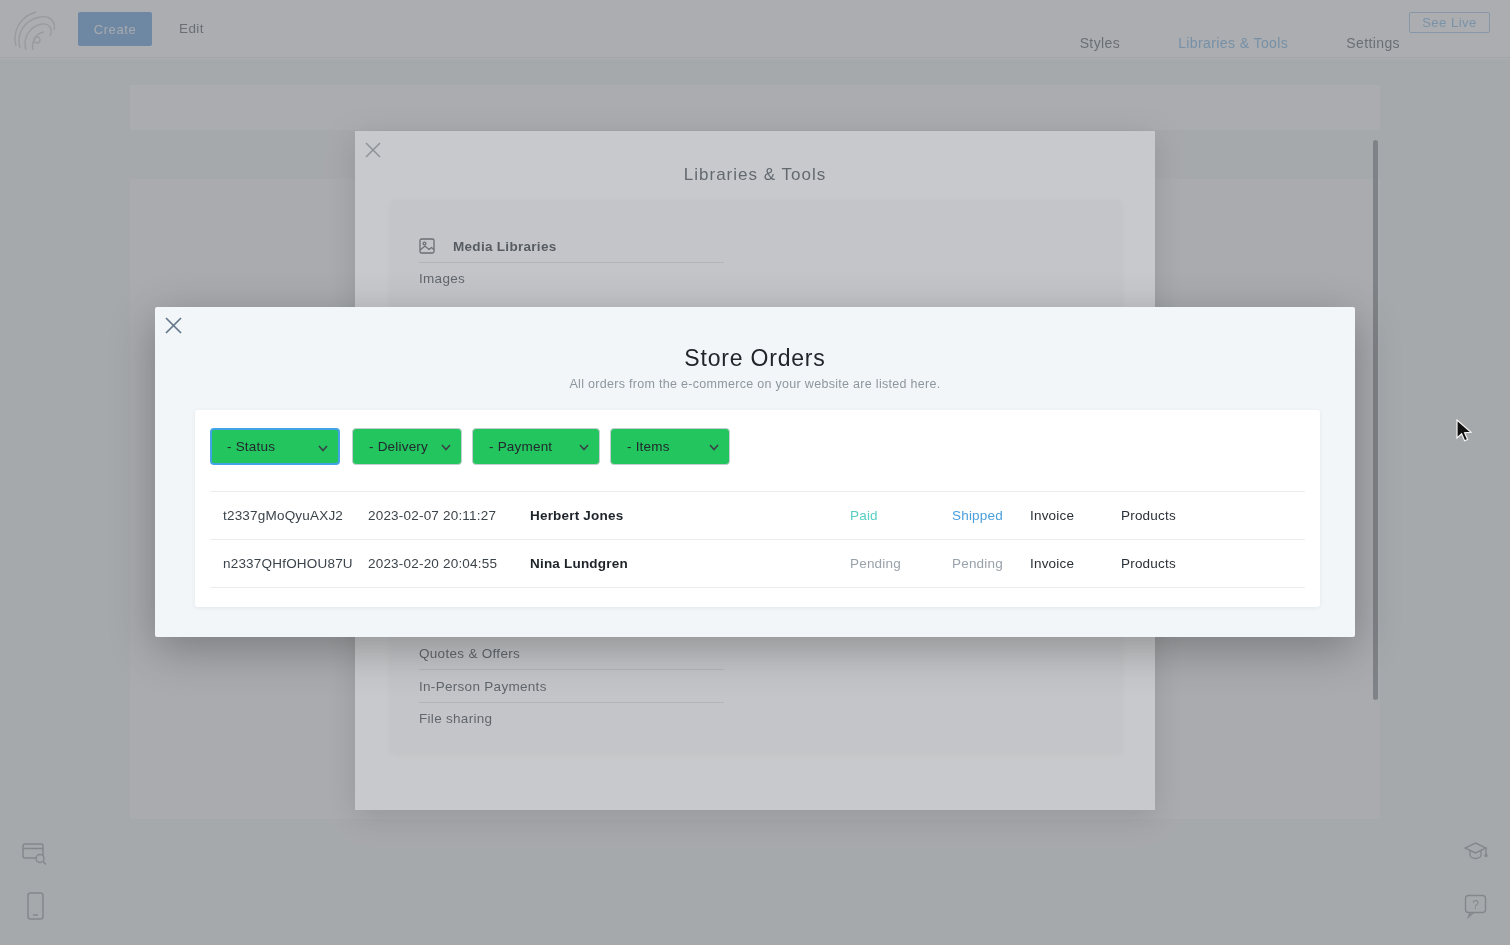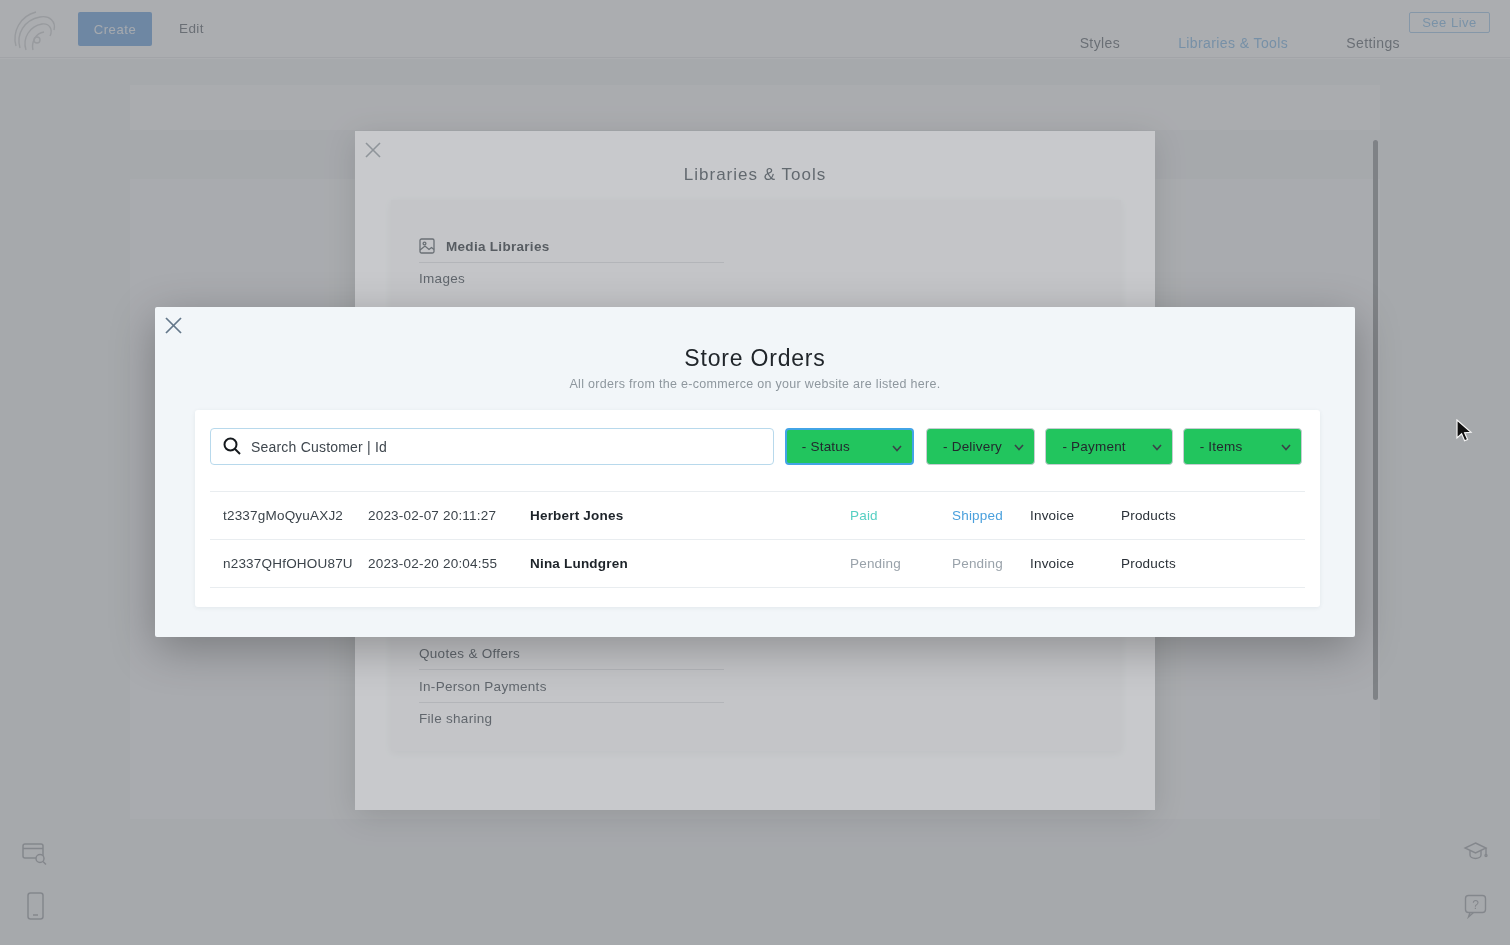--- a/index.html
+++ b/index.html
@@ -37,21 +37,21 @@
   .overlay-b { position:absolute; inset:0; background:rgba(129,132,135,0.42); z-index:30; }
 
   
   .lib-modal { position:absolute; left:355px; top:131px; width:800px; height:679px; background:#fbfcfd;
                box-shadow:0 6px 30px rgba(0,0,0,0.18); z-index:20; }
   .lib-close { position:absolute; left:9px; top:10px; width:18px; height:18px; cursor:pointer; }
   .lib-title { position:absolute; top:34px; left:0; width:100%; text-align:center; font-size:17px;
                color:#4d565e; letter-spacing:1px; }
   .lib-panel { position:absolute; left:36px; top:69px; width:730px; height:551px; background:#f4f5f6;
                box-shadow:0 2px 8px rgba(0,0,0,0.06); }
-  .lib-header { position:absolute; left:28px; top:38px; display:flex; align-items:center; gap:11px;
+  .lib-header { position:absolute; left:28px; top:38px; display:flex; align-items:center; gap:18px;
                 font-size:13.5px; font-weight:bold; color:#3a4147; letter-spacing:.3px; }
   .lib-divider { position:absolute; left:28px; width:305px; height:1px; background:#d8dadc; }
   .lib-item { position:absolute; left:28px; font-size:13.5px; color:#4a525a; letter-spacing:.3px; cursor:pointer; }
 
   
   .orders-modal { position:absolute; left:155px; top:307px; width:1200px; height:330px; background:#f2f6f9;
                   border-radius:2px; box-shadow:0 12px 45px rgba(0,0,0,0.28); z-index:40; }
   .orders-close { position:absolute; left:9px; top:9px; width:19px; height:19px; cursor:pointer; }
   .orders-title { position:absolute; top:38px; left:0; width:100%; text-align:center; font-size:23px;
                   font-weight:500; color:#21262b; letter-spacing:.8px; }
@@ -187,29 +187,20 @@
       <svg width="19" height="19" viewBox="0 0 19 19" stroke="#64788a" stroke-width="1.7">
         <line x1="2" y1="2" x2="17" y2="17"></line>
           <line x1="17" y1="2" x2="2" y2="17"></line>
       </svg>
     </div>
     <div class="orders-title">Store Orders</div>
     <div class="orders-subtitle">All orders from the e-commerce on your website are listed here.</div>
 
     <div class="orders-panel">
       <div class="search-row">
-        <div class="search-box">
-          <span class="search-glyph">
-            <svg width="20" height="20" viewBox="0 0 20 20" fill="none" stroke="#15191d" stroke-width="2">
-              <circle cx="8.5" cy="8.5" r="6"></circle>
-              <line x1="13" y1="13" x2="18" y2="18"></line>
-            </svg>
-          </span>
-          <input type="text" placeholder="Search Customer | Id" style="">
-        </div>
         <button class="filter-select fs-status">
           <span>- Status</span>
           <span class="chev">
             <svg width="12" height="12" viewBox="0 0 12 12" fill="none" stroke="#3a4248" stroke-width="1.6">
                 <path d="M2 4 L6 8.5 L10 4"></path>
               </svg>
           </span>
         </button>
         <button class="filter-select fs-delivery">
           <span>- Delivery</span>

